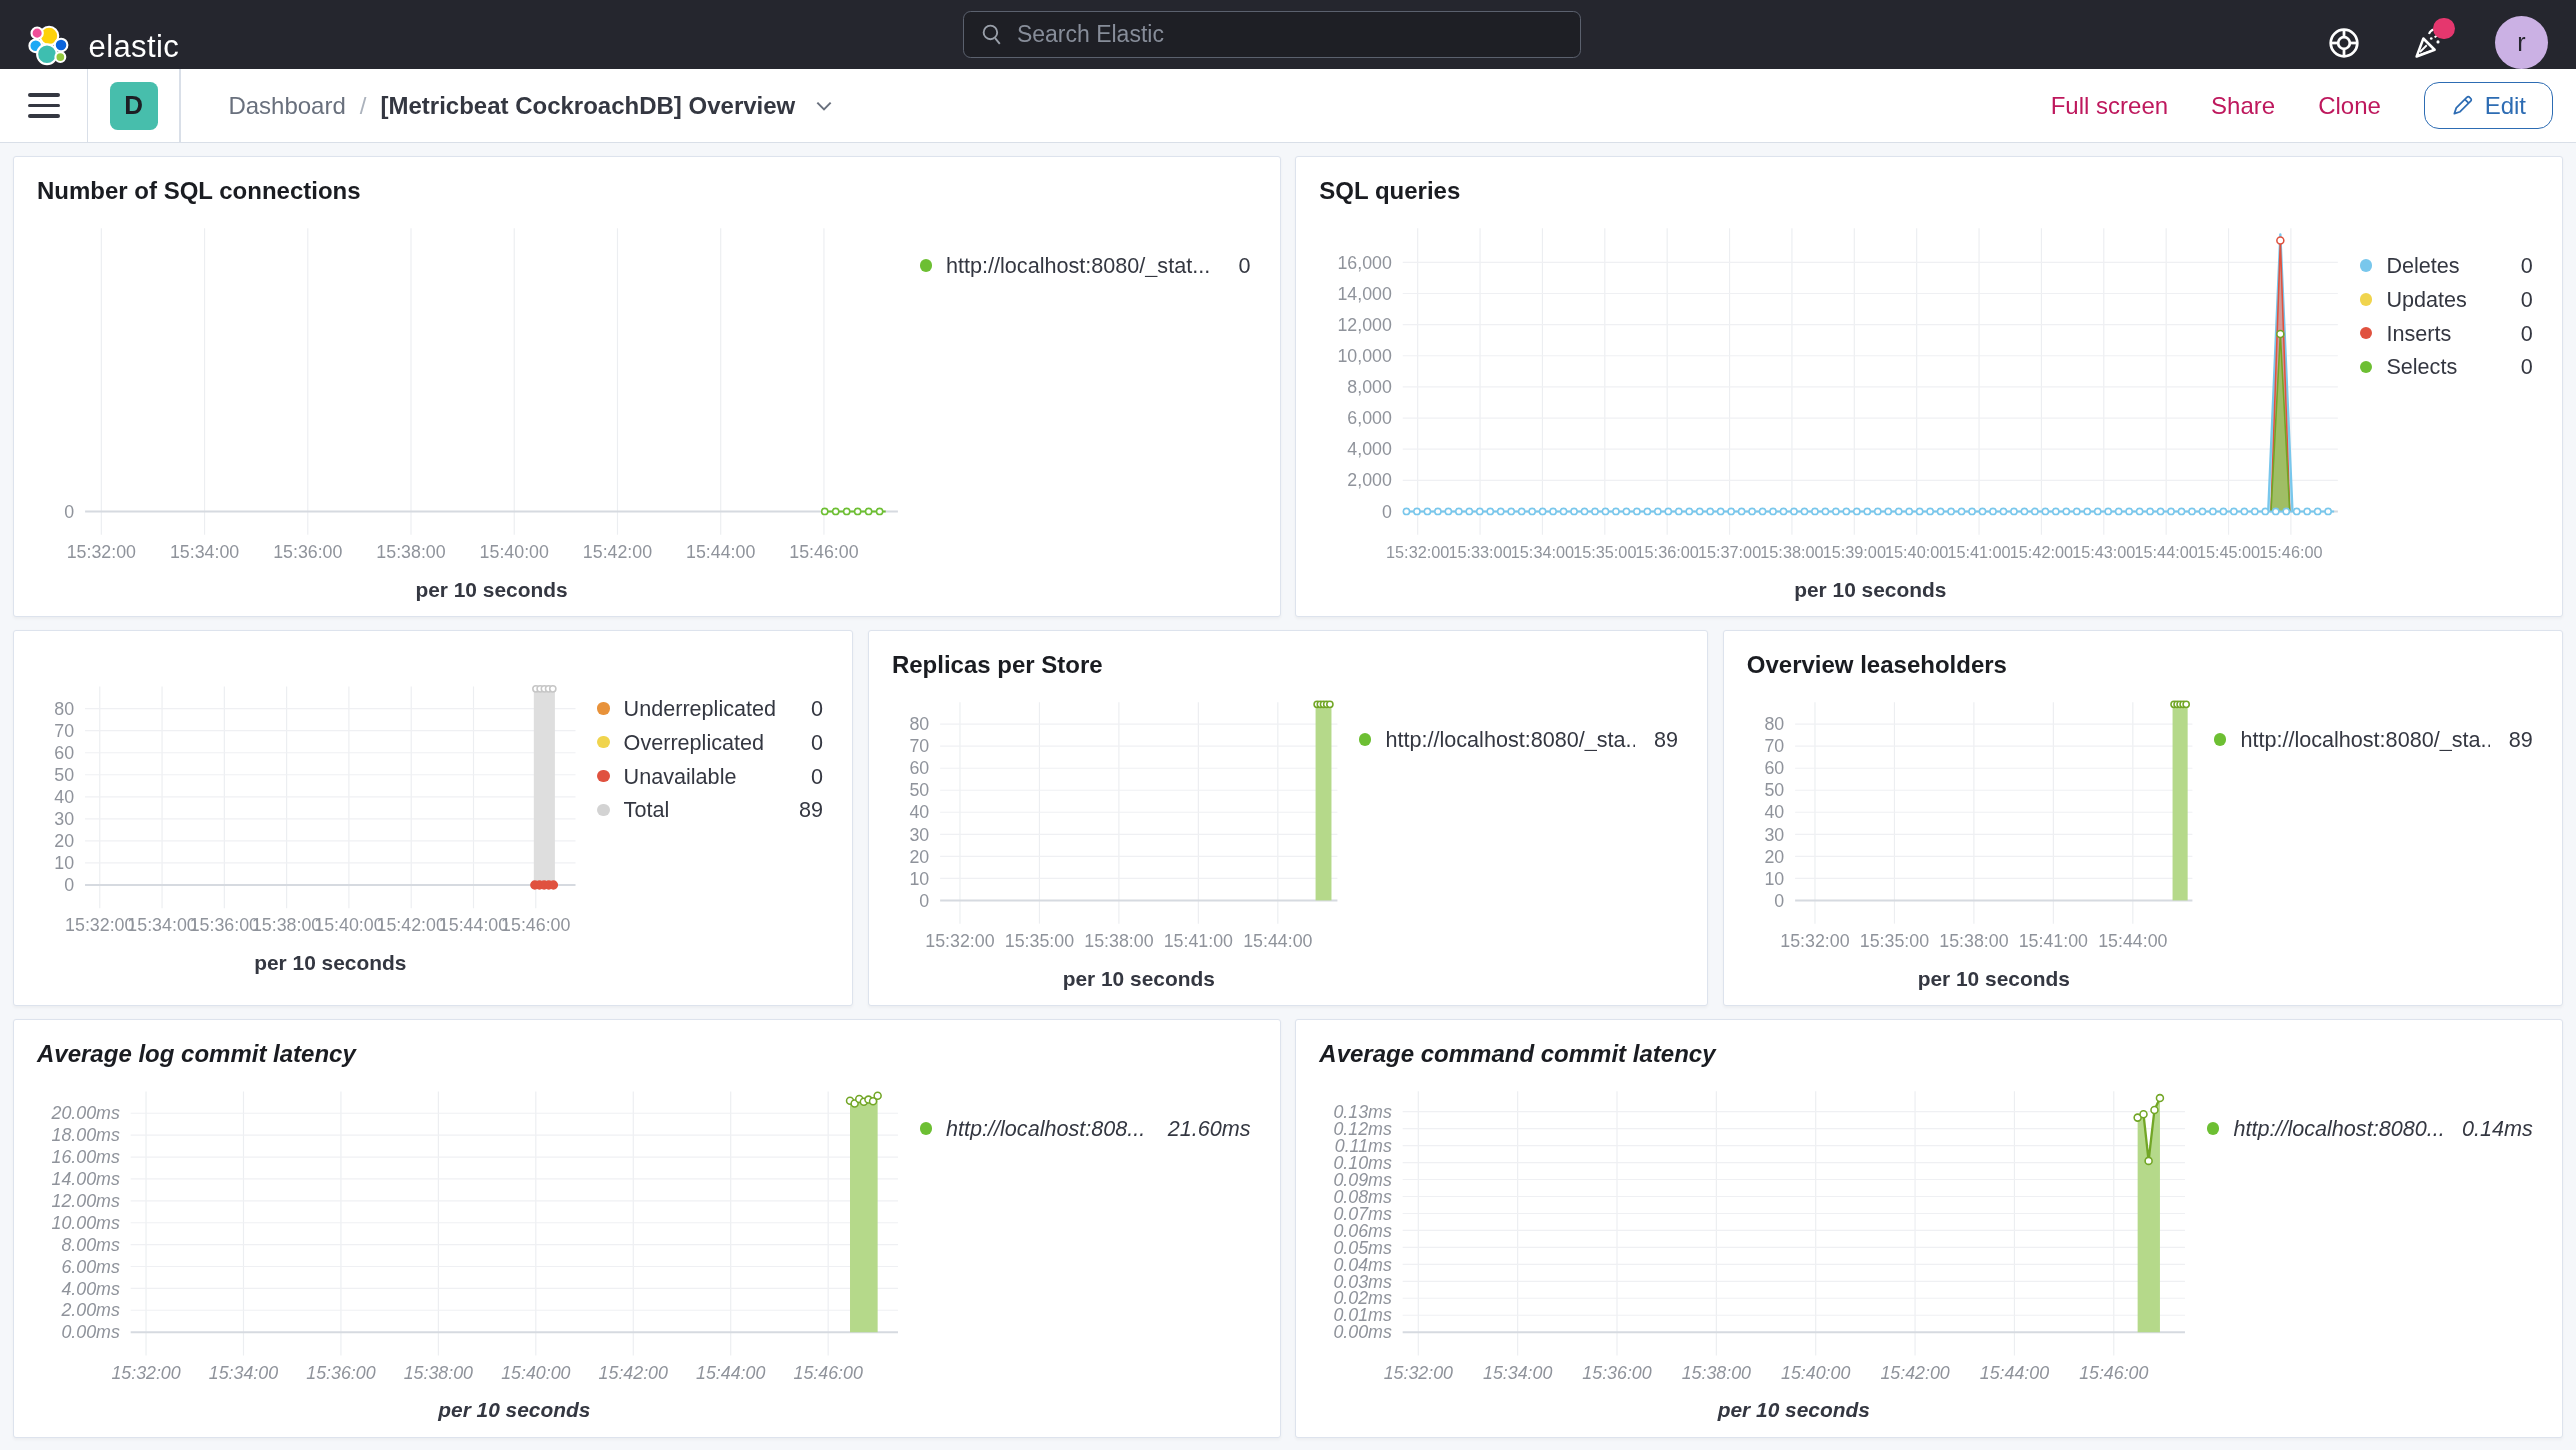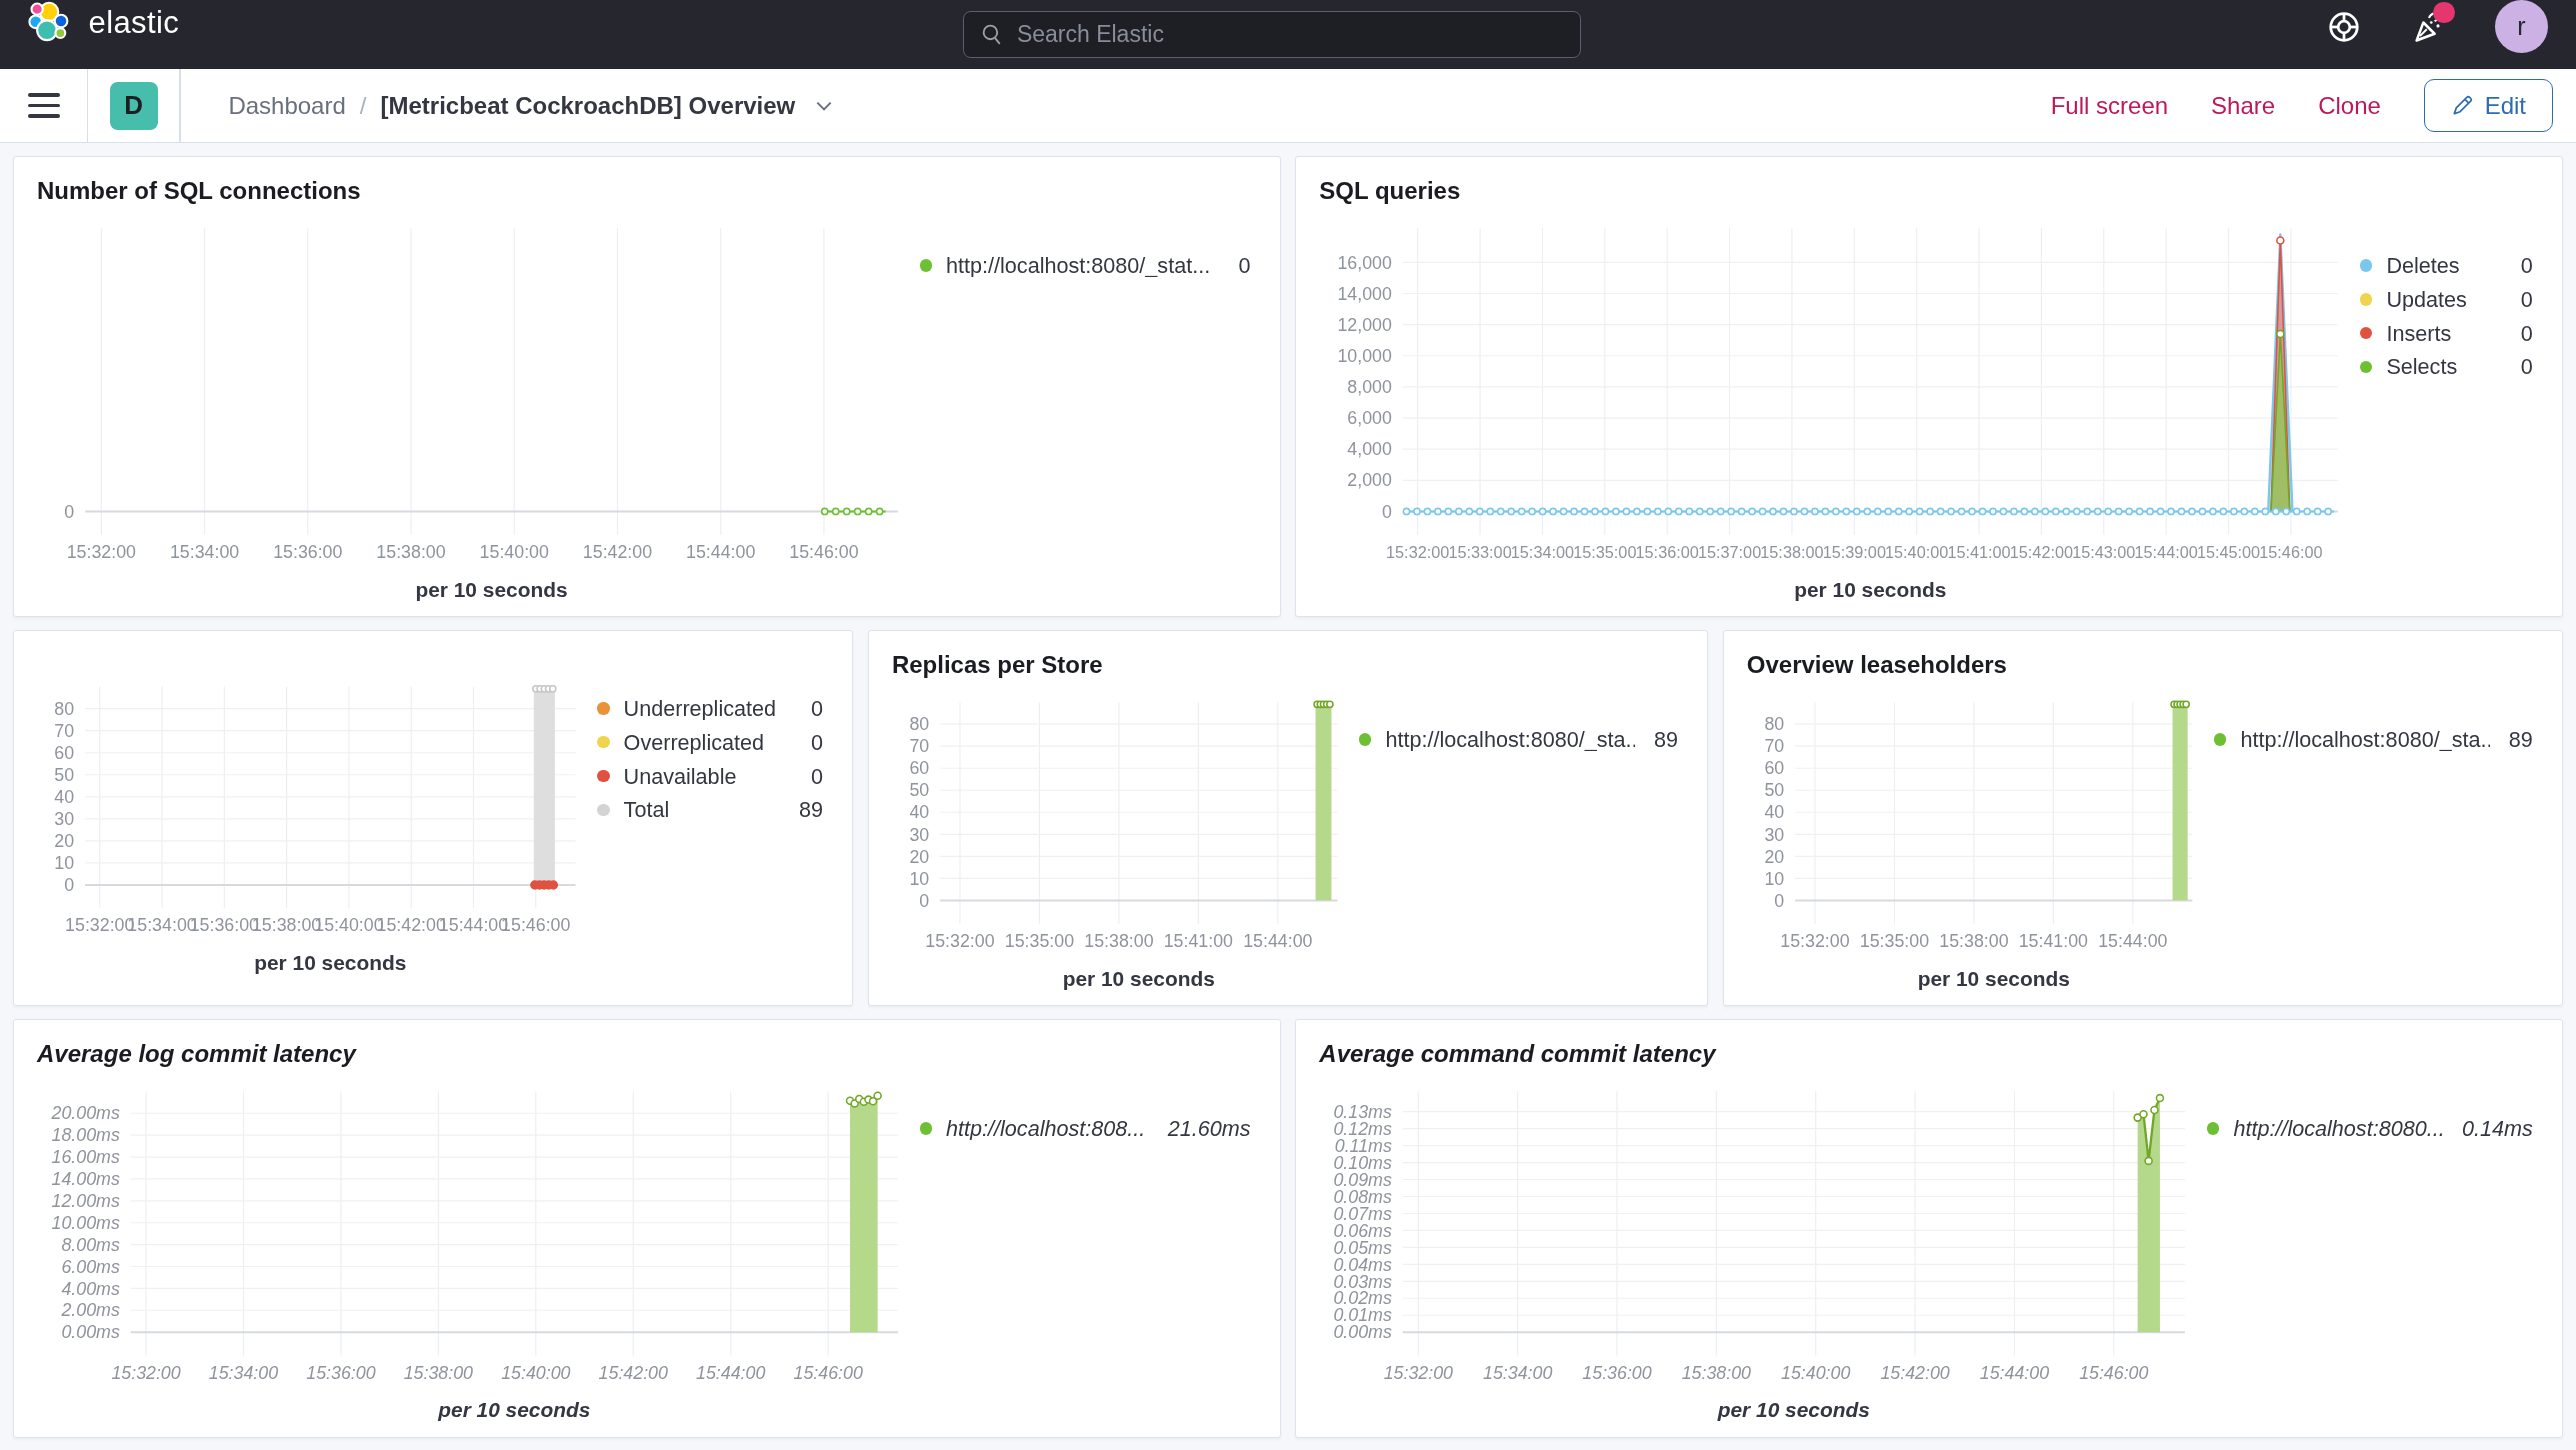--- a/index.html
+++ b/index.html
@@ -1,20 +1,20 @@
 <!DOCTYPE html>
 <html style="font-size:12.4px"><head>
 <meta charset="utf-8">
 <style>
   * { box-sizing: border-box; margin: 0; padding: 0; }
   html,body { width:2576px; height:1451px; overflow:hidden;
     font-family:"Liberation Sans","DejaVu Sans",sans-serif; background:#F5F7FA; }
 
   
-  .topbar { height:69px; background:#25262E; display:flex; align-items:flex-start; padding:0 28px; position:relative; }
+  .topbar { height:69px; background:#25262E; display:flex; align-items:flex-end; padding:0 28px; position:relative; }
   .brand { display:flex; align-items:center; gap:15.5px; }
   .brand-name { color:#FFFFFF; font-size:31px; font-weight:500; letter-spacing:0.4px; }
   .searchbox { position:absolute; left:963px; top:10.8px; width:618px; height:47px;
     border:1.5px solid #5B616E; border-radius:7.7px; background:rgba(0,0,0,.18);
     display:flex; align-items:center; padding:0 15.5px; gap:12.4px; }
   .searchbox input { flex:1; background:transparent; border:none; outline:none;
     font-size:23px; color:#D4DAE5; font-family:inherit; }
   .searchbox input::placeholder { color:#878D99; }
   .top-actions { margin-left:auto; display:flex; align-items:center; gap:48px; }
   .icon-btn { position:relative; width:37px; height:37px; display:flex; align-items:center; justify-content:center; cursor:pointer; }
@@ -30,22 +30,22 @@
   .vdiv { width:1.5px; height:74px; background:#D9DFE8; margin:0 21.6px; }
   .dash-badge { width:48px; height:48px; border-radius:7.7px; background:#47BEAC; color:#1D1E24;
     display:flex; align-items:center; justify-content:center; font-size:26px; font-weight:600; cursor:pointer; }
   .crumbs { display:flex; align-items:center; gap:14px; margin-left:26px; font-size:24px; }
   .crumb-root { color:#69707D; cursor:pointer; }
   .crumb-sep { color:#ABB2BC; }
   .crumb-title { color:#343741; font-weight:600; }
   .title-caret { margin-left:4.6px; cursor:pointer; display:flex; align-items:center; }
   .nav-actions { margin-left:auto; display:flex; align-items:center; gap:43px; }
   .nav-link { color:#be185d; font-size:24px; font-weight:500; cursor:pointer; white-space:nowrap; }
-  .edit-btn { display:flex; align-items:center; gap:10.8px; border:1.5px solid #2D6CB3; border-radius:10px;
-    height:53px; padding:0 26px; color:#2D6CB3; font-size:24px; font-weight:500; background:#fff; cursor:pointer; }
+  .edit-btn { display:flex; align-items:center; gap:10.8px; border:1.5px solid #2D6CB3; border-radius:15px;
+    height:47px; padding:0 26px; color:#2D6CB3; font-size:24px; font-weight:500; background:#fff; cursor:pointer; }
 
   
   .dash { padding:13px; }
   .row { display:grid; gap:14.7px; margin-bottom:13px; }
   .row1 { grid-template-columns:1fr 1fr; height:461px; }
   .row2 { grid-template-columns:1fr 1fr 1fr; height:376px; }
   .row3 { grid-template-columns:1fr 1fr; height:419px; margin-bottom:0;font-style:italic; }
   .panel { background:#fff; border:1.5px solid #DDE3ED; border-radius:3px;
     padding:20px 23px 7.7px 23px; display:flex; flex-direction:column; overflow:hidden;
     box-shadow:0 1.5px 3.1px rgba(0,0,0,.04); }

